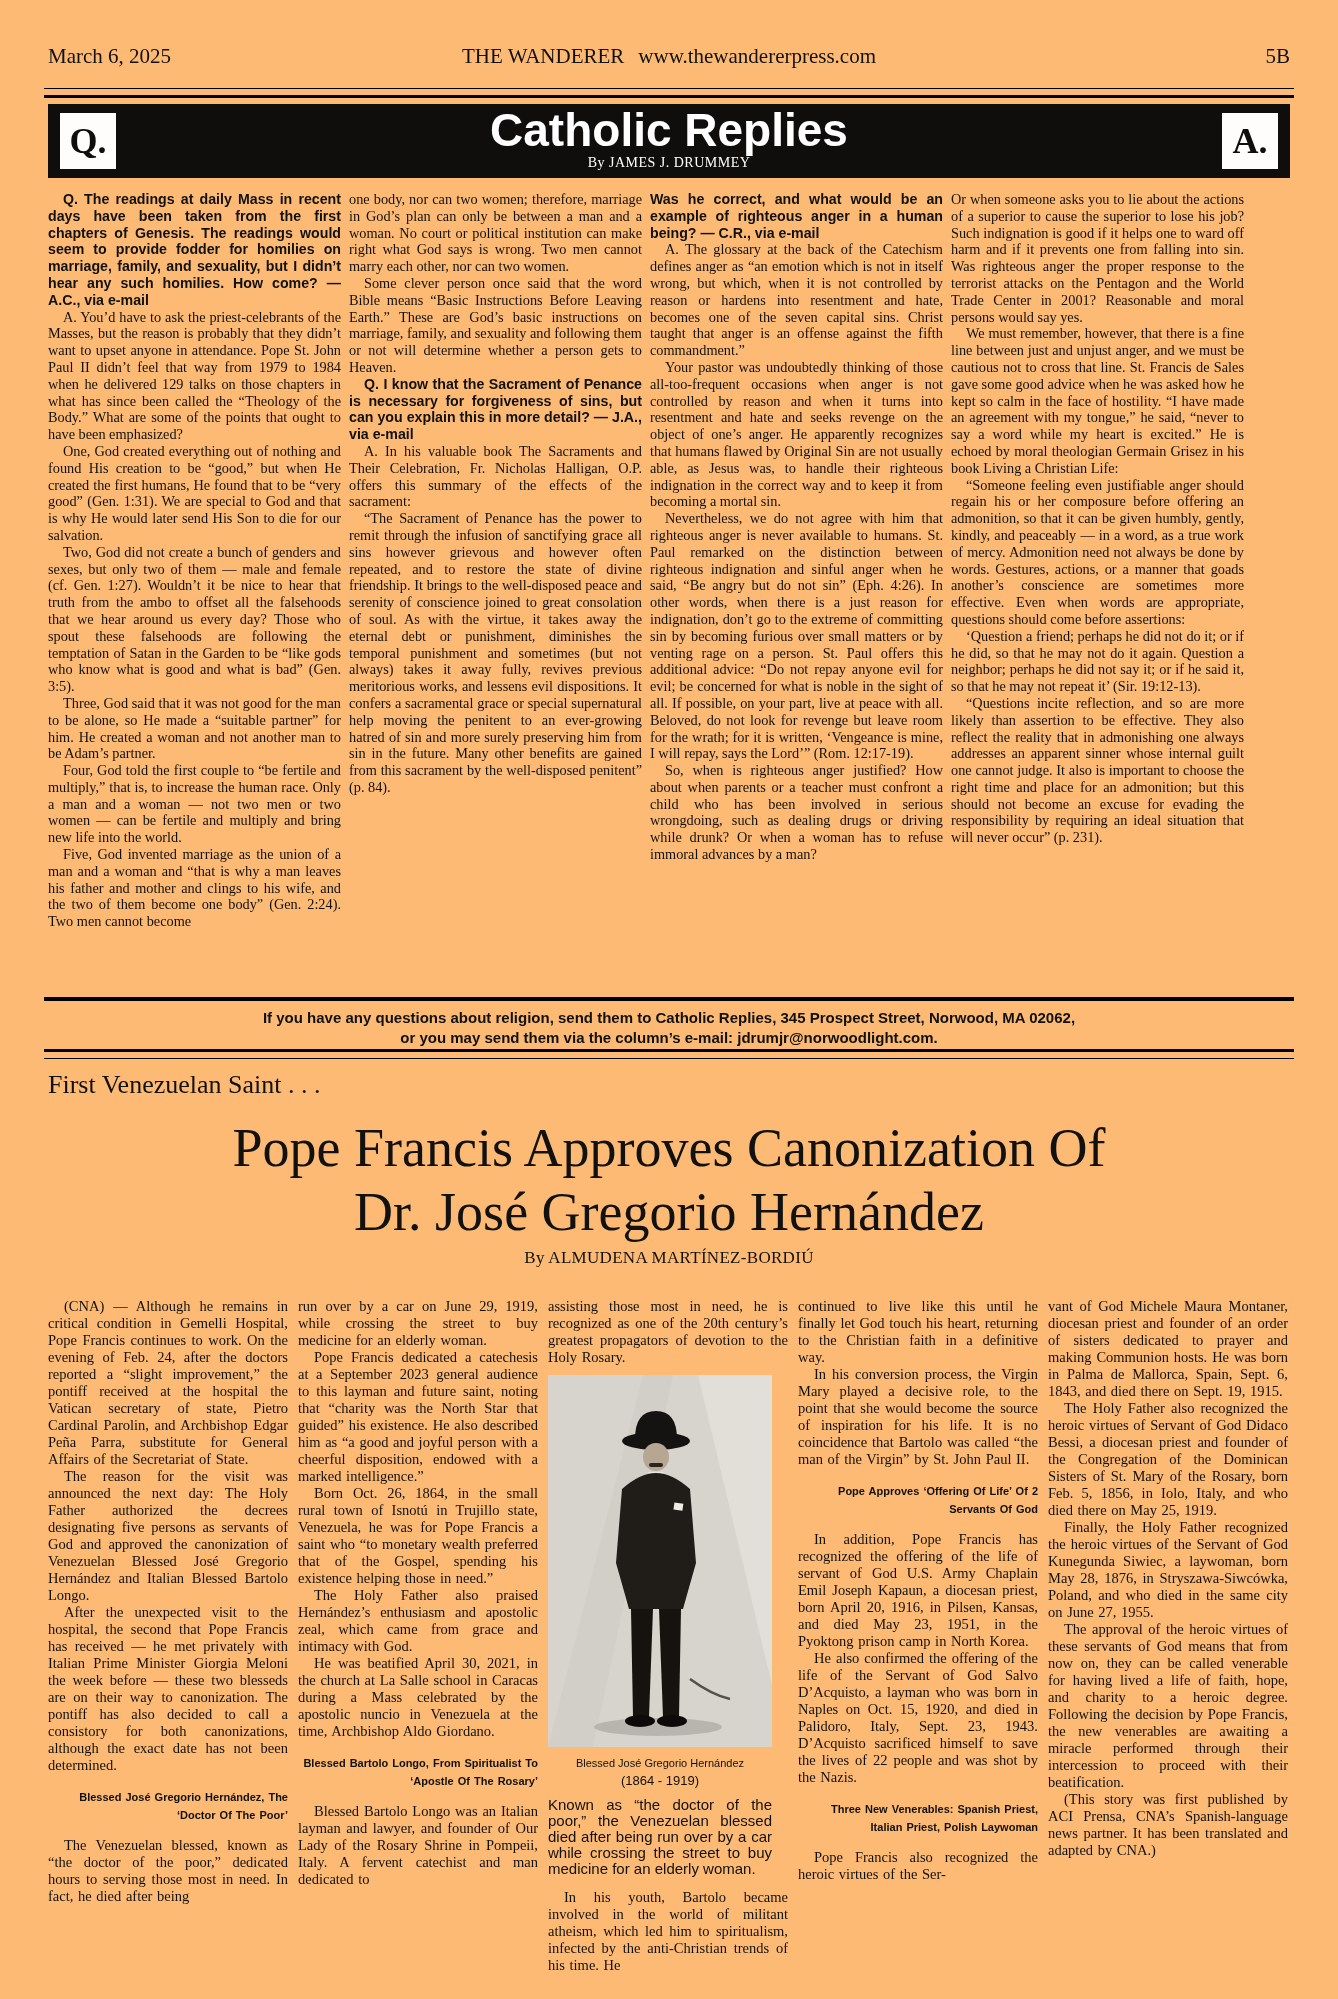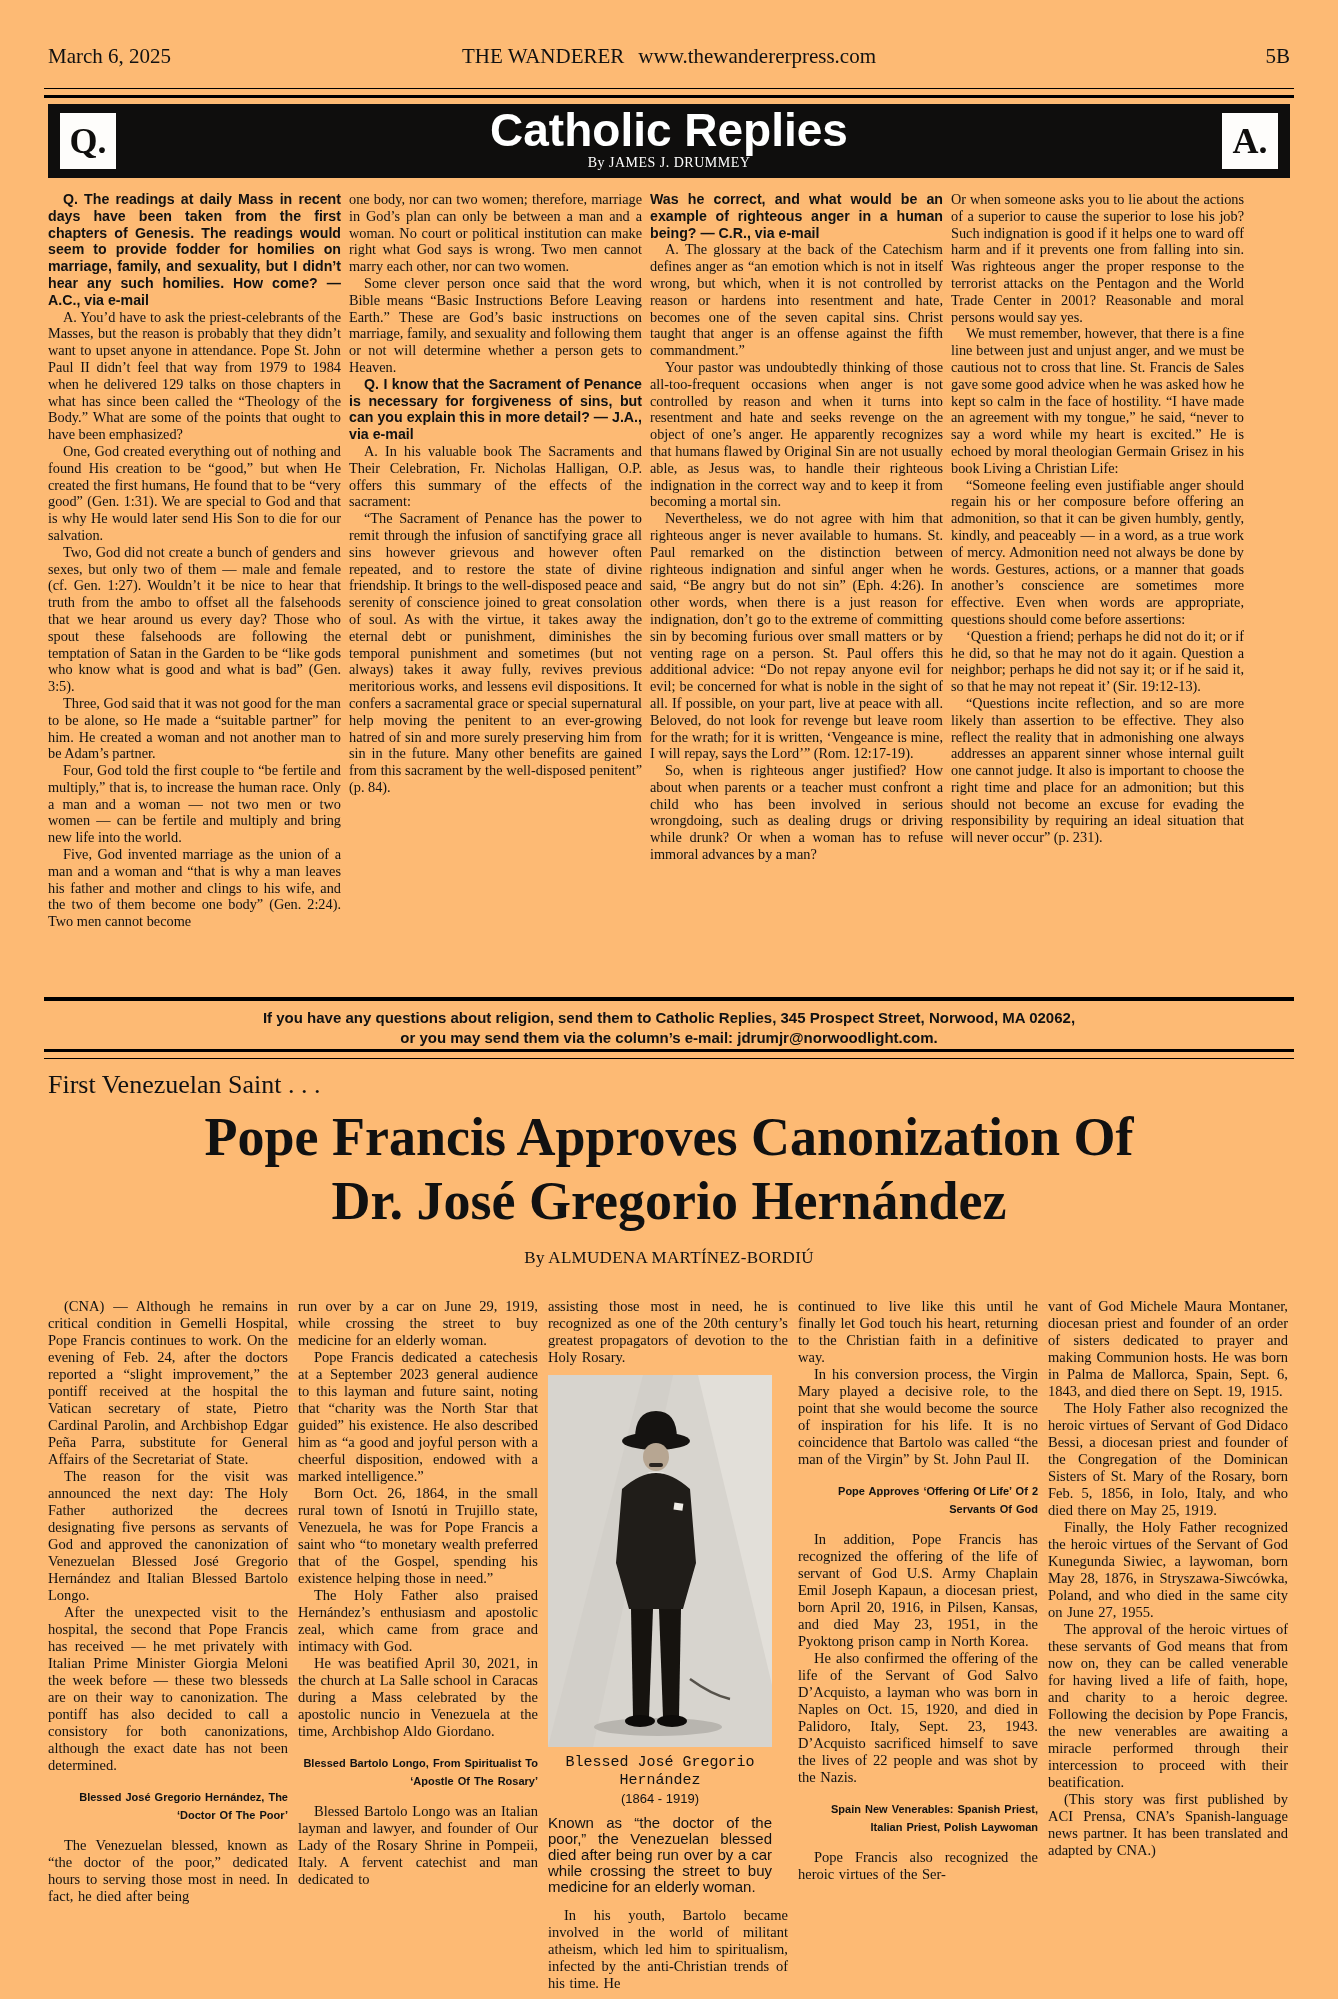--- a/index.html
+++ b/index.html
@@ -28,37 +28,37 @@
   .qa-col p.q{font-family:"Liberation Sans",sans-serif;font-weight:bold;font-size:14.2px;line-height:16.8px;}
   .qa-col p.cont{text-indent:0;}
   
   .rule-b{position:absolute;left:44px;right:44px;top:997px;border-top:4px solid #000;}
   .note{position:absolute;left:44px;right:44px;top:1008px;text-align:center;
         font-family:"Liberation Sans",sans-serif;font-weight:bold;font-size:15px;line-height:20px;}
   .rule-c{position:absolute;left:44px;right:44px;top:1049px;height:6px;
           border-top:3px solid #000;border-bottom:1px solid #000;}
   
   .kicker{position:absolute;left:48px;top:1070px;font-size:26px;}
-  .headline{position:absolute;left:48px;right:48px;top:1104px;margin:1px;text-align:center;
-            font-size:54px;line-height:64px;font-weight:bold;}
+  .headline{position:absolute;left:48px;right:48px;top:1104px;margin:12px;text-align:center;
+            font-size:54px;line-height:64px;font-weight:normal;}
   .art-byline{position:absolute;left:48px;right:48px;top:1248px;text-align:center;
               font-size:17px;letter-spacing:.3px;}
   
   .article{position:absolute;left:48px;top:1298px;width:1240px;height:696px;display:flex;gap:10px;overflow:hidden;}
   .art-col{width:240px;flex:0 0 240px;font-size:14.5px;line-height:17px;text-align:justify;overflow:hidden;}
   .art-col p{margin:0;text-indent:16px;word-spacing:1px;}
   .art-col p.cont{text-indent:0;}
   .art-col .subhead{font-family:"Liberation Sans",sans-serif;font-weight:bold;
                     font-size:11px;line-height:18px;text-align:right;text-indent:0;
                     margin:14px 0 13px;word-spacing:1px;}
   
   .figure{margin:9px 0 0 0;width:224px;}
   .figure svg{display:block;width:224px;height:372px;}
-  .cap-title{margin-top:7px;text-align:center;font-family:Liberation Mono, monospace;
-             font-size:15px;line-height:18px;}
+  .cap-title{margin-top:7px;text-align:center;font-family:Liberation Sans, sans-serif;
+             font-size:11px;line-height:18px;}
   .cap-years{text-align:center;font-family:"Liberation Sans",sans-serif;font-size:13px;line-height:17px;}
   .cap-text{margin-top:8px;font-family:"Liberation Sans",sans-serif;font-size:15px;
             line-height:16px;text-align:justify;}
 </style>
 </head>
 <body>
 
 <div class="page">
 
   <div class="pg-header">
@@ -174,21 +174,21 @@
         </figcaption>
       </figure>
       <p style="margin-top:12px;">In his youth, Bartolo became involved in the world of militant atheism, which led him to spiritualism, infected by the anti-Christian trends of his time. He</p>
     </div>
     <div class="art-col">
       <p class="cont">continued to live like this until he finally let God touch his heart, returning to the Christian faith in a definitive way.</p>
       <p>In his conversion process, the Virgin Mary played a decisive role, to the point that she would become the source of inspiration for his life. It is no coincidence that Bartolo was called “the man of the Virgin” by St. John Paul II.</p>
       <p class="subhead">Pope Approves ‘Offering Of Life’ Of 2 Servants Of God</p>
       <p>In addition, Pope Francis has recognized the offering of the life of servant of God U.S. Army Chaplain Emil Joseph Kapaun, a diocesan priest, born April 20, 1916, in Pilsen, Kansas, and died May 23, 1951, in the Pyoktong prison camp in North Korea.</p>
       <p>He also confirmed the offering of the life of the Servant of God Salvo D’Acquisto, a layman who was  born in Naples on Oct. 15, 1920, and died in Palidoro, Italy, Sept. 23, 1943. D’Acquisto sacrificed himself to save the lives of 22 people and was shot by the Nazis.</p>
-      <p class="subhead">Spain New Venerables: Spanish Priest, Italian Priest, Polish Laywoman</p>
+      <p class="subhead">Three New Venerables: Spanish Priest, Italian Priest, Polish Laywoman</p>
       <p>Pope Francis also recognized the heroic virtues of the Ser-</p>
     </div>
     <div class="art-col">
       <p class="cont">vant of God Michele Maura Montaner, diocesan priest and founder of an order of sisters dedicated to prayer and making Communion hosts. He was born in Palma de Mallorca, Spain, Sept. 6, 1843, and died there on Sept. 19, 1915.</p>
       <p>The Holy Father also recognized the heroic virtues of Servant of God Didaco Bessi, a diocesan priest and founder of the Congregation of the Dominican Sisters of St. Mary of the Rosary, born Feb. 5, 1856, in Iolo, Italy, and who died there on May 25, 1919.</p>
       <p>Finally, the Holy Father recognized the heroic virtues of the Servant of God Kunegunda Siwiec, a laywoman, born May 28, 1876, in Stryszawa-Siwcówka, Poland, and who died in the same city on June 27, 1955.</p>
       <p>The approval of the heroic virtues of these servants of God means that from now on, they can be called venerable for having lived a life of faith, hope, and charity to a heroic degree. Following the decision by Pope Francis, the new venerables are awaiting a miracle performed through their intercession to proceed with their beatification.</p>
       <p>(This story was first published by ACI Prensa, CNA’s Spanish-language news partner. It has been translated and adapted by CNA.)</p>
     </div>
   </div>

